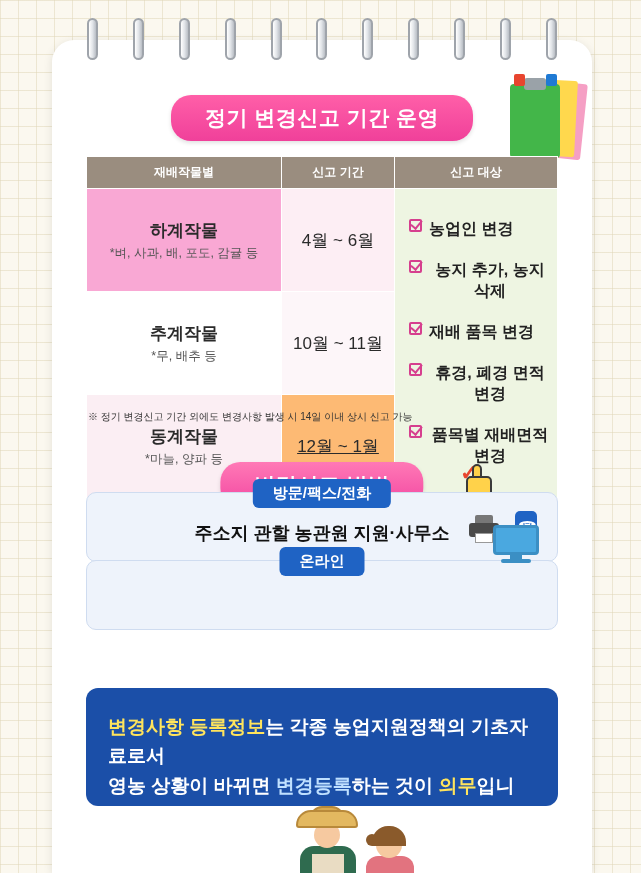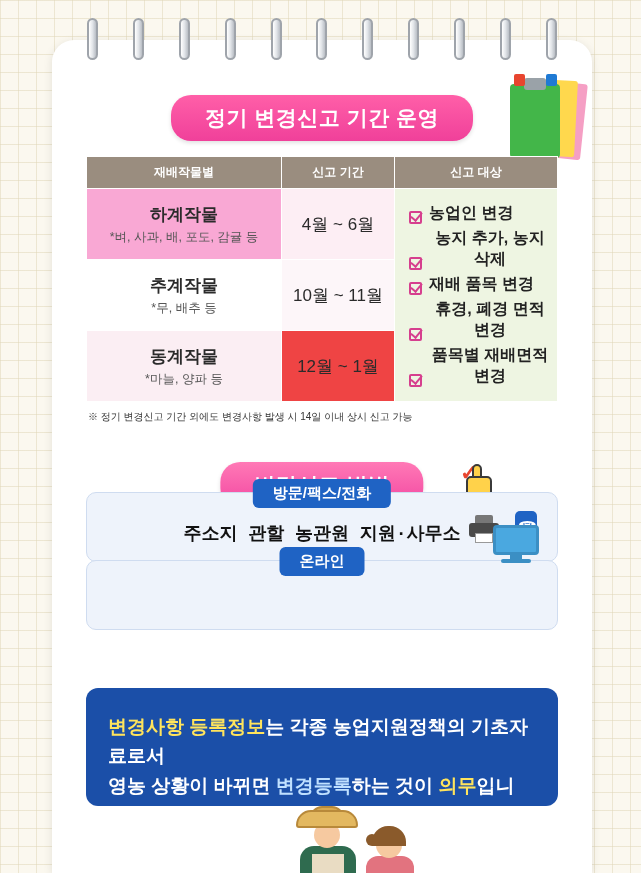--- a/index.html
+++ b/index.html
@@ -98,39 +98,39 @@
   .c-period { width: 113px; background:#fdeef4; font-size:17px; color:#2b2b2b; }
   .crop-name { font-size: 17px; font-weight: bold; color:#2b2b2b; }
   .crop-sub  { font-size: 12.5px; color:#555; margin-top: 3px; }
   .c-target {
     background:#eef5e2;
     text-align: left;
     padding: 10px 6px 10px 14px;
     vertical-align: middle;
   }
   .tgt-row {
-    display: flex; align-items: flex-end;
+    display: flex; align-items: flex-start;
     font-size: 16px; font-weight: bold; color:#222;
-    margin: 4px 0;
+    margin: 20px 0;
   }
   .chk {
     display:inline-block; width: 13px; height: 13px;
     border: 2px solid #d63f8e; border-radius: 2px;
     margin-right: 7px; position: relative; flex: none;
   }
   .chk::after {
     content:""; position:absolute; left: 2px; top: -3px;
     width: 5px; height: 9px;
     border: solid #d63f8e; border-width: 0 2.5px 2.5px 0;
     transform: rotate(40deg);
   }
   .row2 .c-crop { background:#fff; }
   .row2 .c-period { background:#fdf6f9; }
   .row3 .c-crop { background:#fbeef3; }
-  .row3 .c-period { background:#ef4444; }
+  .row3 .c-period { background:#fdba74;text-decoration:underline; }
 
   .note {
     position: absolute;
     left: 36px; top: 370px;
     font-size: 10px;
     color: #333;
   }
 
   
   .method-box {
@@ -154,21 +154,20 @@
     border-radius: 6px;
     white-space: nowrap;
   }
   .mb-text {
     position: absolute;
     left: 0; right: 0; top: 28px;
     text-align: center;
     font-size: 18px;
     color: #111;
     font-weight: bold;
-    font-family: Liberation Mono, monospace;
   }
   .mb-text .small { font-size: 13px; font-weight: normal; }
 
   
   .printer { position:absolute; right: 58px; top: 22px; width: 30px; height: 28px; }
   .pr-body { position:absolute; left:0; top:8px; width:30px; height:14px; background:#4a4a4a; border-radius:3px;}
   .pr-top  { position:absolute; left:6px; top:0px; width:18px; height:9px; background:#777; border-radius:2px 2px 0 0;}
   .pr-out  { position:absolute; left:6px; top:18px; width:18px; height:10px; background:#fff; border:1px solid #999;}
   .phone { position:absolute; right: 20px; top: 18px; width: 22px; height: 36px; background:#1f63c4; border-radius:5px; }
   .phone::after { content:"\260E"; position:absolute; left:3px; top:7px; color:#fff; font-size:15px; }

